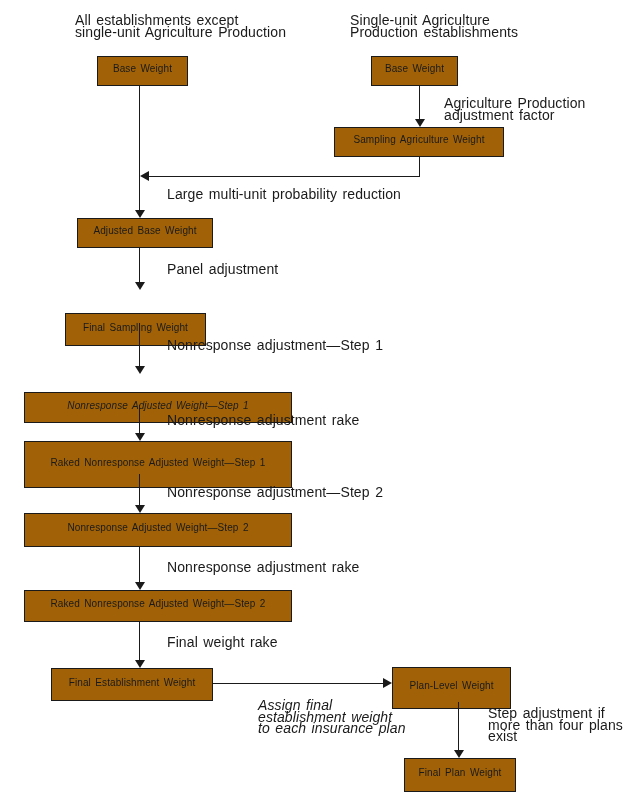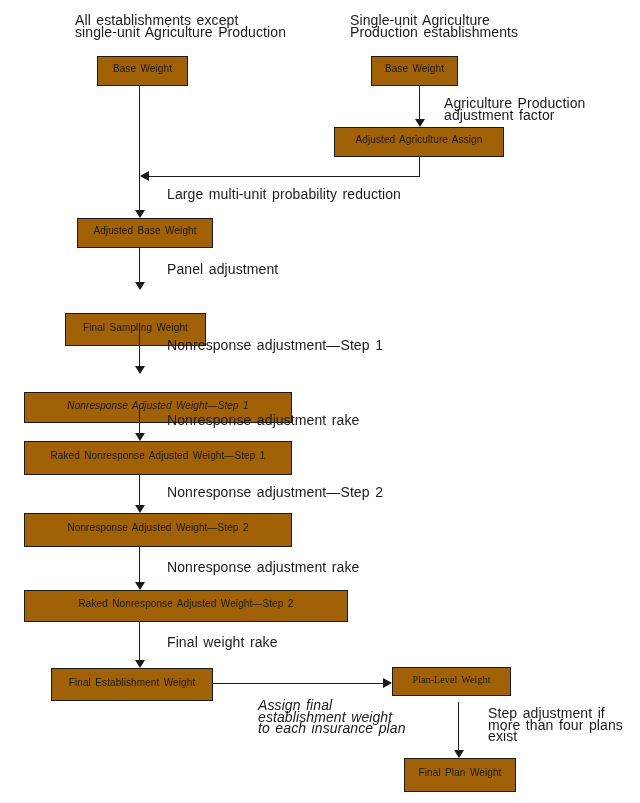--- a/index.html
+++ b/index.html
@@ -78,28 +78,28 @@
 
   <div class="lbl" style="left:75px; top:15px;">All establishments except
 single-unit Agriculture Production</div>
   <div class="lbl" style="left:350px; top:15px;">Single-unit Agriculture
 Production establishments</div>
 
   <div class="box" style="left:97px; top:56px; width:91px; height:30px;">Base Weight</div>
   <div class="box" style="left:77px; top:218px; width:136px; height:30px;">Adjusted Base Weight</div>
   <div class="box" style="left:65px; top:290px; width:141px; height:33px;margin-top:23px;">Final Sampling Weight</div>
   <div class="box" style="left:24px; top:392px; width:268px; height:31px;font-style:italic;">Nonresponse Adjusted Weight—Step 1</div>
-  <div class="box" style="left:24px; top:441px; width:268px; height:34px;">Raked Nonresponse Adjusted Weight—Step 1</div>
+  <div class="box" style="left:24px; top:441px; width:268px; height:47px;">Raked Nonresponse Adjusted Weight—Step 1</div>
   <div class="box" style="left:24px; top:513px; width:268px; height:34px;">Nonresponse Adjusted Weight—Step 2</div>
-  <div class="box" style="left:24px; top:590px; width:324px; height:32px;">Raked Nonresponse Adjusted Weight—Step 2</div>
+  <div class="box" style="left:24px; top:590px; width:268px; height:32px;">Raked Nonresponse Adjusted Weight—Step 2</div>
   <div class="box" style="left:51px; top:668px; width:162px; height:33px;">Final Establishment Weight</div>
 
   <div class="box" style="left:371px; top:56px; width:87px; height:30px;">Base Weight</div>
-  <div class="box" style="left:334px; top:127px; width:170px; height:30px;">Adjusted Agriculture Assign</div>
-  <div class="box" style="left:392px; top:667px; width:119px; height:29px;font-family:Liberation Serif, serif;">Plan-Level Weight</div>
+  <div class="box" style="left:334px; top:127px; width:170px; height:30px;">Sampling Agriculture Weight</div>
+  <div class="box" style="left:392px; top:667px; width:119px; height:42px;">Plan-Level Weight</div>
   <div class="box" style="left:404px; top:758px; width:112px; height:34px;">Final Plan Weight</div>
 
   <div class="vline" style="left:139px; top:85px; height:125px;"></div>
   <div class="arr-down" style="left:135px; top:210px;"></div>
 
   <div class="vline" style="left:139px; top:248px; height:34px;"></div>
   <div class="arr-down" style="left:135px; top:282px;"></div>
 
   <div class="vline" style="left:139px; top:323px; height:43px;"></div>
   <div class="arr-down" style="left:135px; top:366px;"></div>

